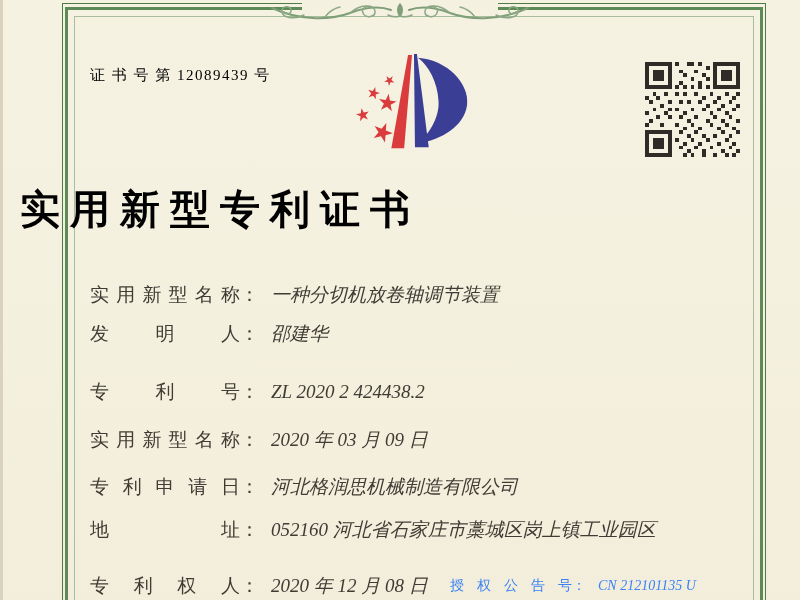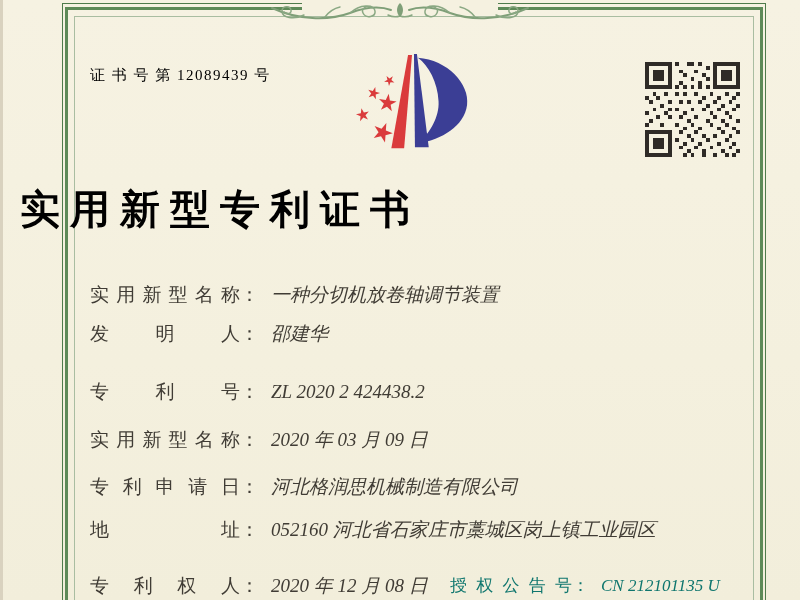--- a/index.html
+++ b/index.html
@@ -21,21 +21,21 @@
     position:absolute;left:0;top:182px;width:800px;text-align:left;
     font-size:40px;font-weight:600;letter-spacing:10px;padding-left:20px;
     box-sizing:border-box;color:#000000;
   }
   .field{position:absolute;left:90px;font-size:19px;line-height:24px;white-space:nowrap;color:#403c35;}
   .flabel{display:inline-block;width:150px;text-align:justify;text-align-last:justify;font-family:Liberation Mono, monospace;}
   .flabel.narrow{width:122px;}
   .fvalue{margin-left:12px;font-style:italic;}
   .f1{top:283px}.f2{top:322px}.f3{top:380px}.f4{top:428px}
   .f5{top:475px}.f6{top:518px}.f7{top:574px}
-  .grant-no{position:absolute;left:450px;top:574px;font-size:17px;line-height:24px;white-space:nowrap;color:#0f766e;}
+  .grant-no{position:absolute;left:450px;top:574px;font-size:14px;line-height:24px;white-space:nowrap;color:#3b82f6;}
 </style>
 </head>
 <body>
 
 <div class="edge-left"></div>
 <div class="frame-outer"></div>
 <div class="frame-band"></div>
 <div class="frame-inner"></div>
 
 <svg class="ornament" viewBox="0 0 260 24" xmlns="http://www.w3.org/2000/svg">

